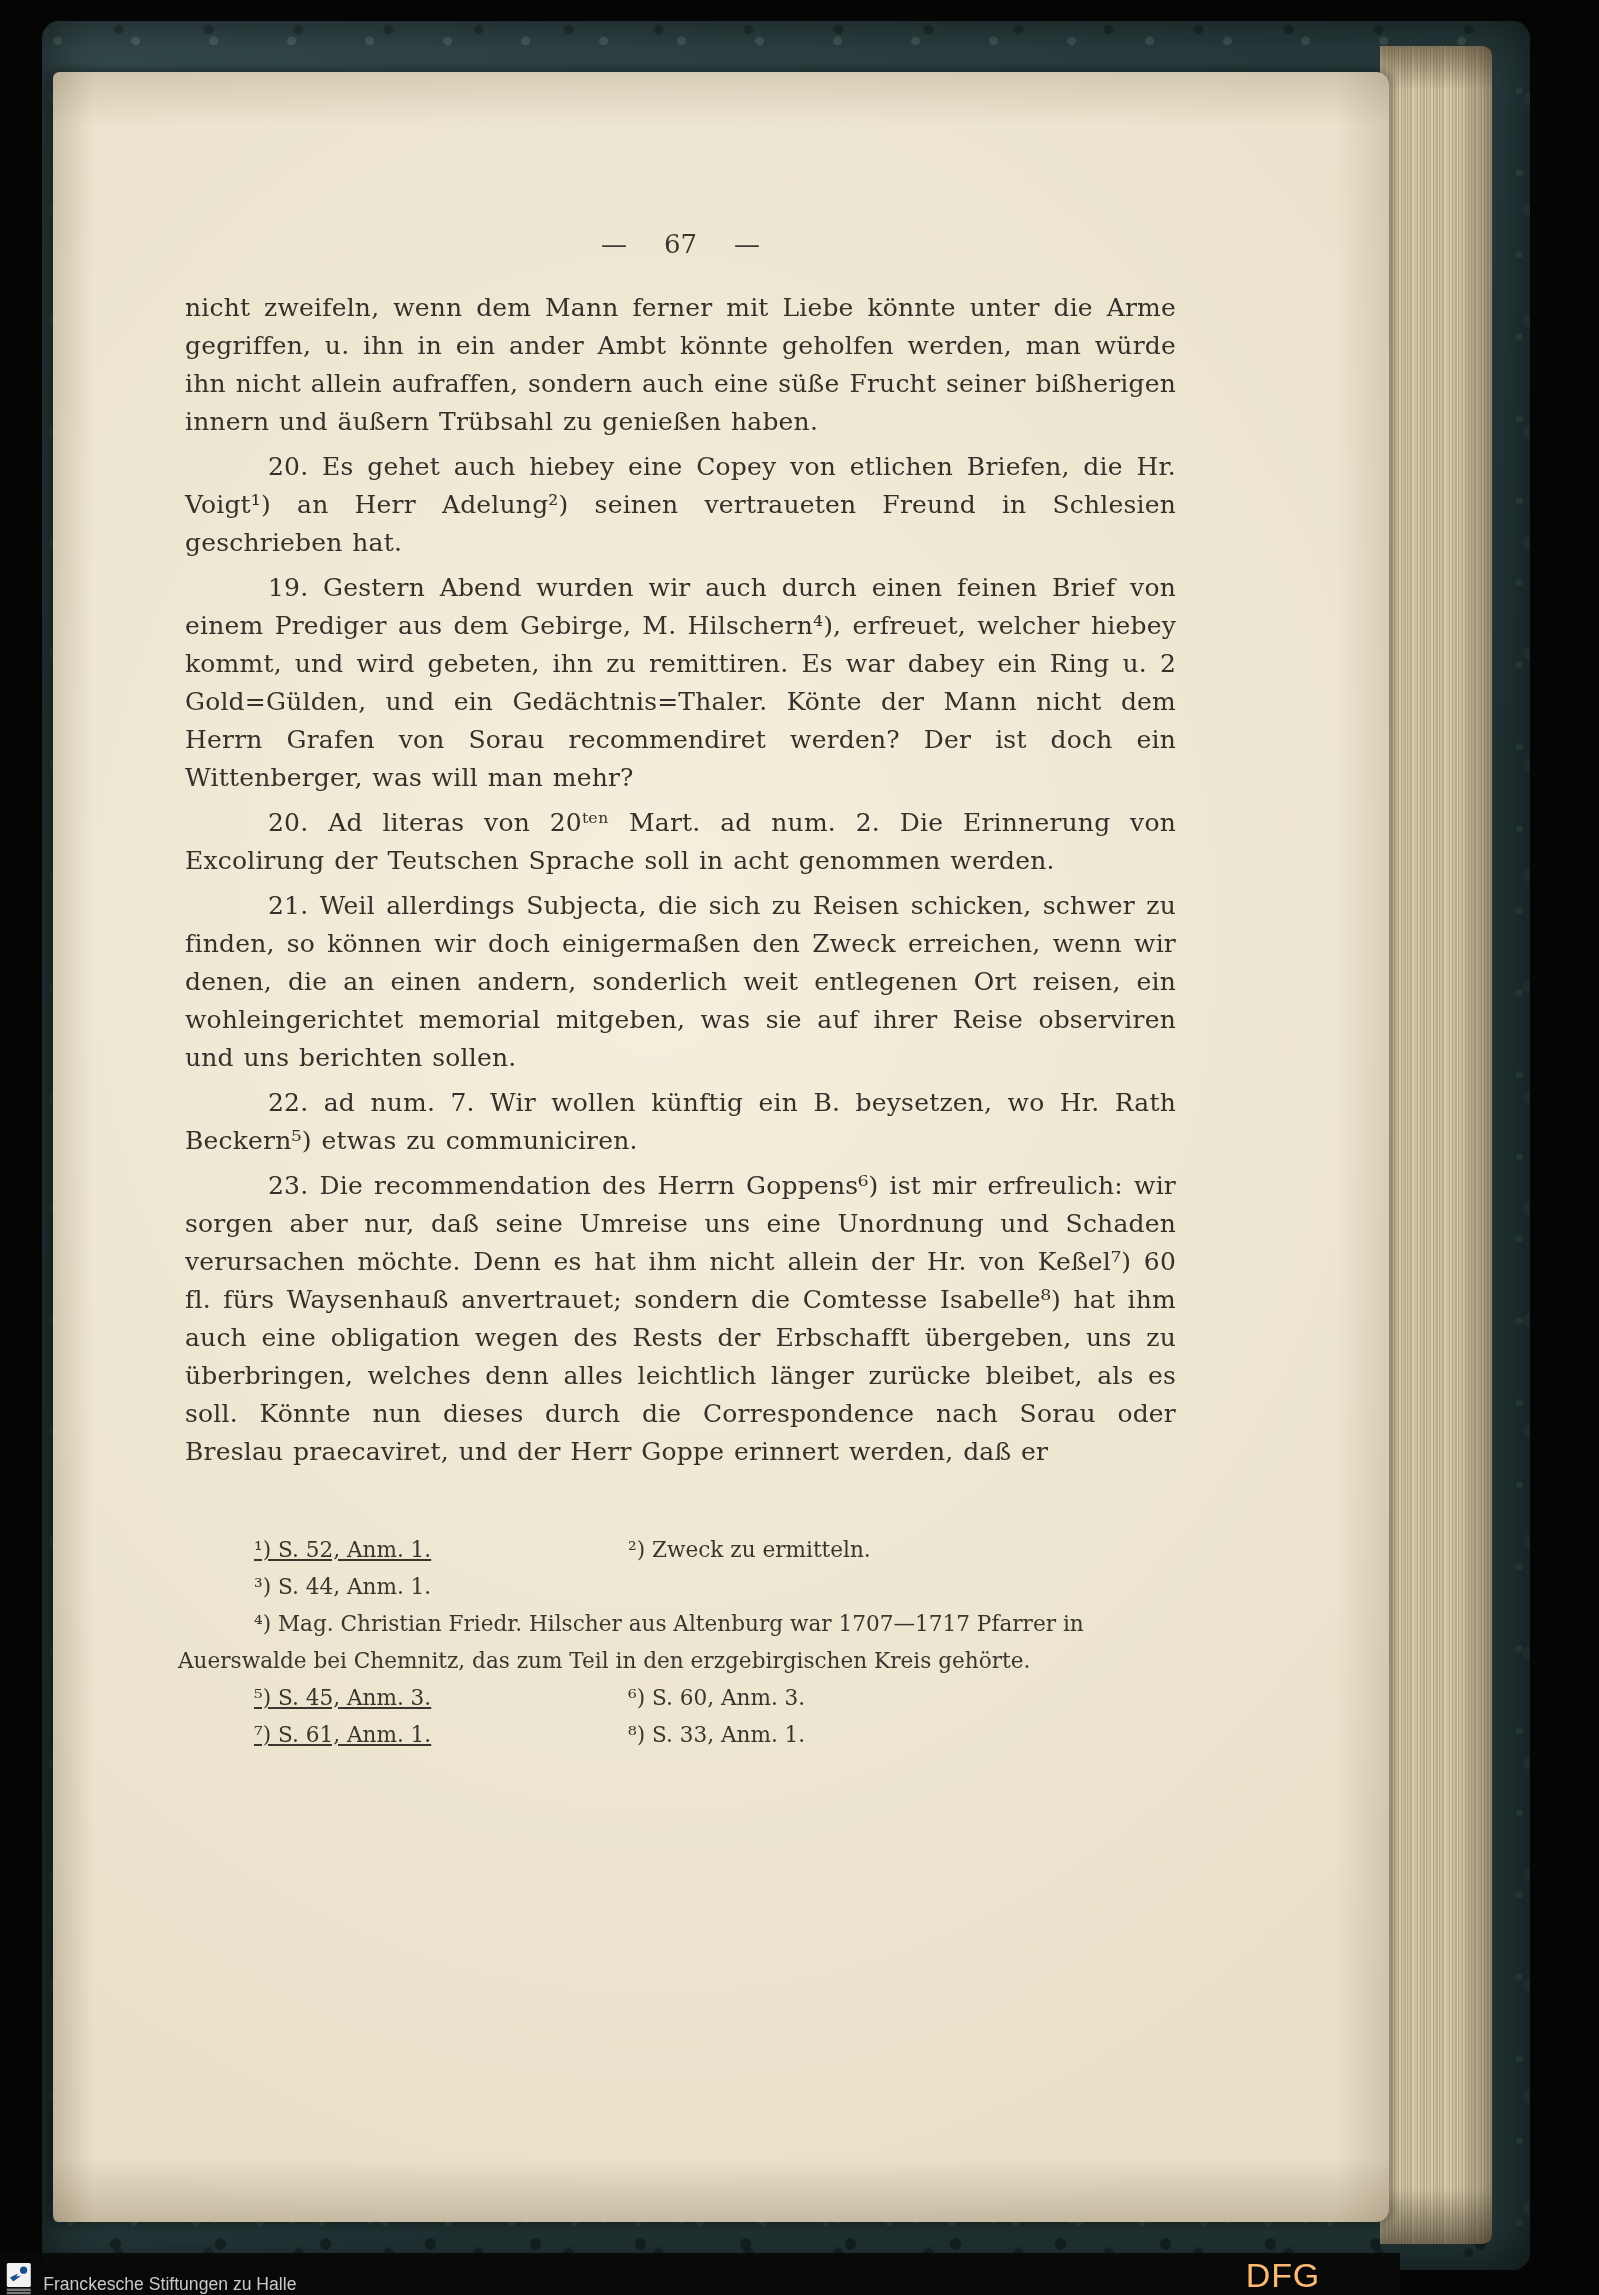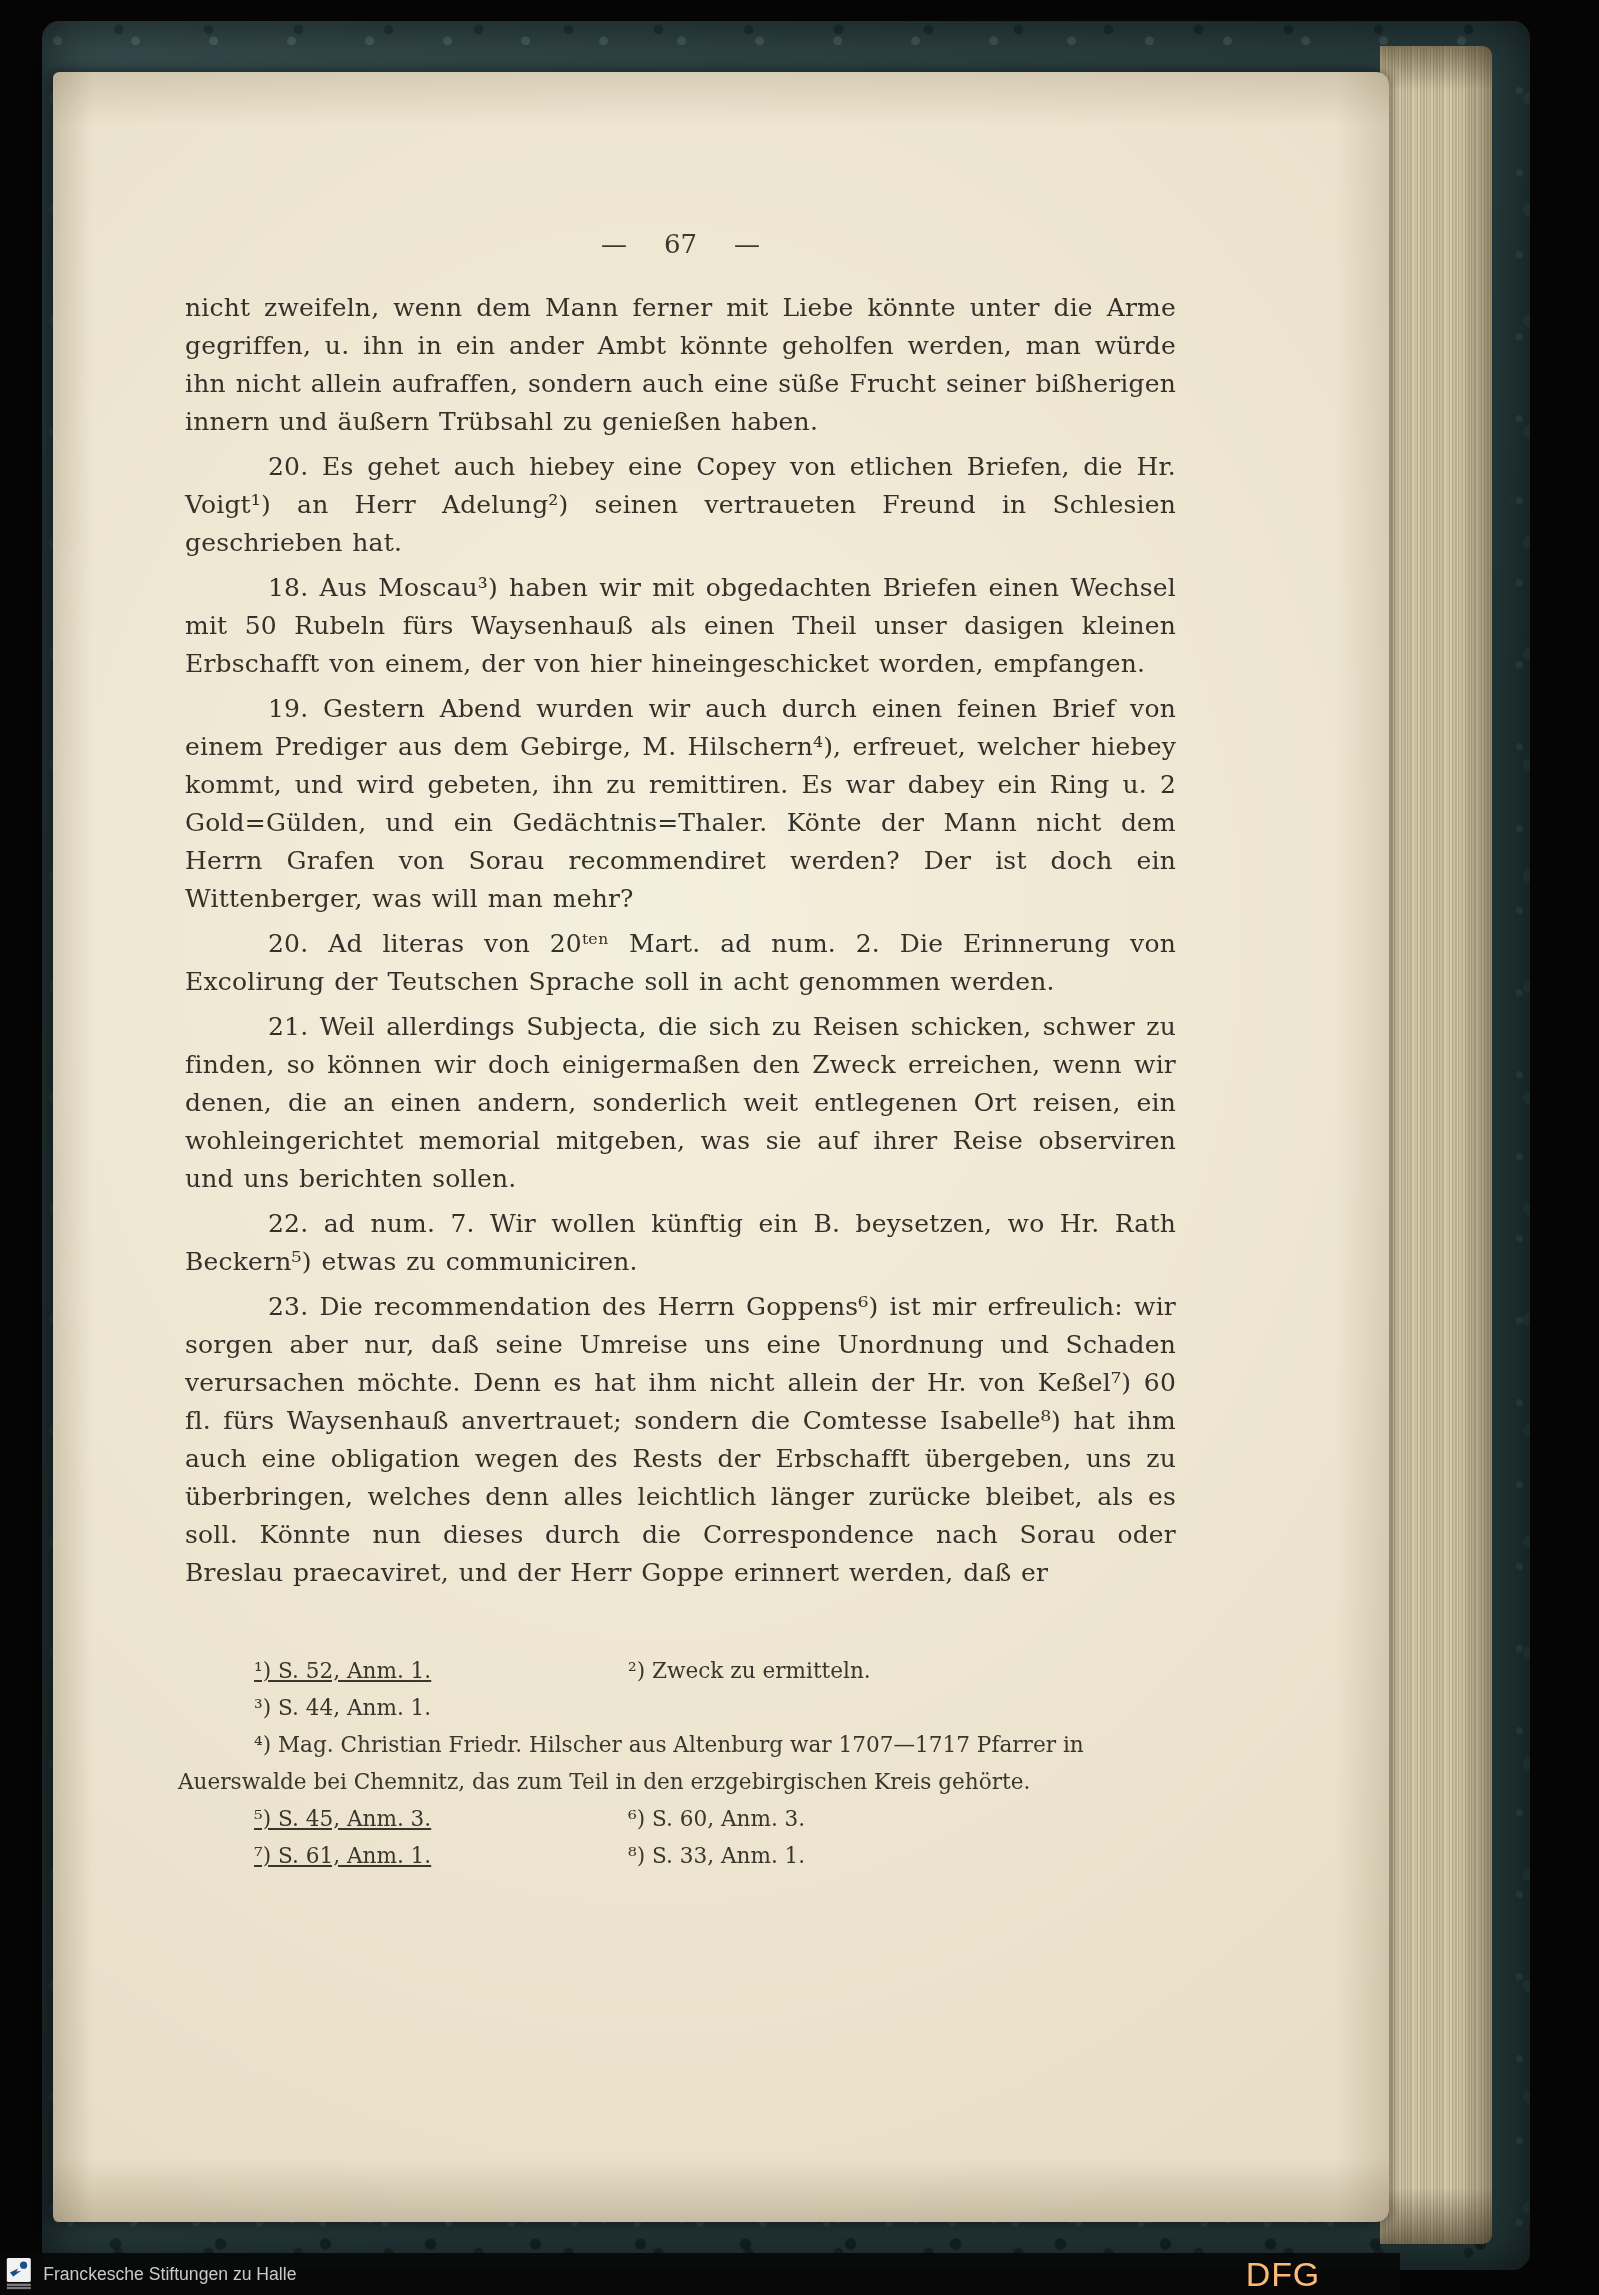--- a/index.html
+++ b/index.html
@@ -53,21 +53,21 @@
     letter-spacing:0.2px; word-spacing:1.6px;
   }
   .body-text p.indent { text-indent:83px; }
   .footnotes { margin-top:60px; font-size:21.6px; line-height:37px; color:#3a352d; }
   .fn-row { text-indent:76px; }
   .fn-row .fn-left { text-indent:0; }
   .fn-row.two-col .fn-left { display:inline-block; width:374px;text-decoration:underline; }
   
   .viewer-footer {
     position:absolute; left:0; bottom:0; width:1400px; height:42px;
-    background:rgba(8,8,8,0.94); display:flex; align-items:center;
+    background:rgba(8,8,8,0.94); display:flex; align-items:flex-end;
     font-family:"Liberation Sans",sans-serif;
   }
   .francke-logo { margin-left:6.4px; display:inline-flex; }
   .francke-label { color:#c9c9c9; font-size:17.6px; margin-left:11.2px; }
   .dfg {
     margin-left:auto; margin-right:80px; color:#fdba74;
     font-weight:normal; font-size:34px; letter-spacing:0.8px;
   }
 </style>
 </head>
@@ -83,21 +83,20 @@
 
       <div class="page-head">
         <span>—</span>
         <span>67</span>
         <span>—</span>
       </div>
 
       <div class="body-text">
           <p class="">nicht zweifeln, wenn dem Mann ferner mit Liebe könnte unter die Arme gegriffen, u. ihn in ein ander Ambt könnte geholfen werden, man würde ihn nicht allein aufraffen, sondern auch eine süße Frucht seiner bißherigen innern und äußern Trübsahl zu genießen haben.</p>
           <p class="indent">20. Es gehet auch hiebey eine Copey von etlichen Briefen, die Hr. Voigt¹) an Herr Adelung²) seinen vertraueten Freund in Schlesien geschrieben hat.</p>
-          <p class="indent">18. Aus Moscau³) haben wir mit obgedachten Briefen einen Wechsel mit 50 Rubeln fürs Waysenhauß als einen Theil unser dasigen kleinen Erbschafft von einem, der von hier hineingeschicket worden, empfangen.</p>
           <p class="indent">19. Gestern Abend wurden wir auch durch einen feinen Brief von einem Prediger aus dem Gebirge, M. Hilschern⁴), erfreuet, welcher hiebey kommt, und wird gebeten, ihn zu remittiren. Es war dabey ein Ring u. 2 Gold=Gülden, und ein Gedächtnis=Thaler. Könte der Mann nicht dem Herrn Grafen von Sorau recommendiret werden? Der ist doch ein Wittenberger, was will man mehr?</p>
           <p class="indent">20. Ad literas von 20ᵗᵉⁿ Mart. ad num. 2. Die Erinnerung von Excolirung der Teutschen Sprache soll in acht genommen werden.</p>
           <p class="indent">21. Weil allerdings Subjecta, die sich zu Reisen schicken, schwer zu finden, so können wir doch einigermaßen den Zweck erreichen, wenn wir denen, die an einen andern, sonderlich weit entlegenen Ort reisen, ein wohleingerichtet memorial mitgeben, was sie auf ihrer Reise observiren und uns berichten sollen.</p>
           <p class="indent">22. ad num. 7. Wir wollen künftig ein B. beysetzen, wo Hr. Rath Beckern⁵) etwas zu communiciren.</p>
           <p class="indent">23. Die recommendation des Herrn Goppens⁶) ist mir erfreulich: wir sorgen aber nur, daß seine Umreise uns eine Unordnung und Schaden verursachen möchte. Denn es hat ihm nicht allein der Hr. von Keßel⁷) 60 fl. fürs Waysenhauß anvertrauet; sondern die Comtesse Isabelle⁸) hat ihm auch eine obligation wegen des Rests der Erbschafft übergeben, uns zu überbringen, welches denn alles leichtlich länger zurücke bleibet, als es soll. Könnte nun dieses durch die Correspondence nach Sorau oder Breslau praecaviret, und der Herr Goppe erinnert werden, daß er</p>
         </div>
 
       <div class="footnotes">
           <div class="fn-row two-col"><span class="fn-left">¹) S. 52, Anm. 1.</span><span class="fn-right">²) Zweck zu ermitteln.</span></div>
           <div class="fn-row"><span class="fn-left">³) S. 44, Anm. 1.</span></div>

